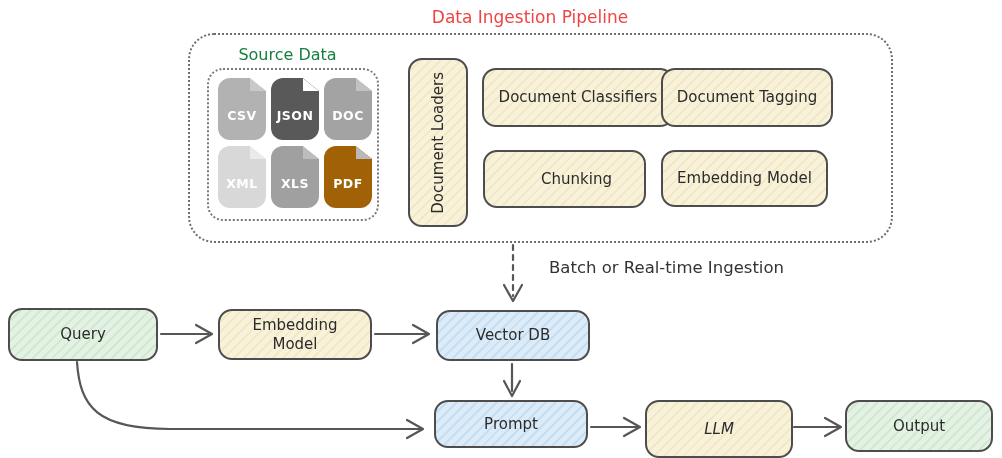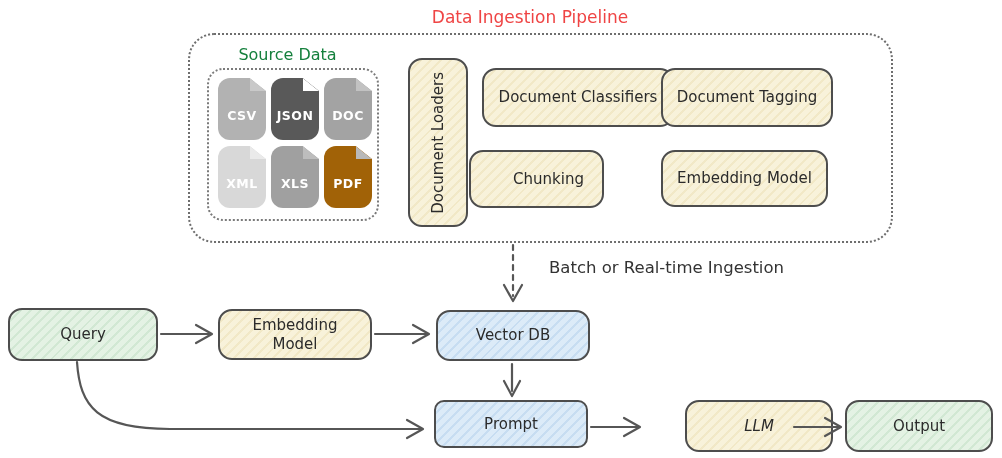--- a/index.html
+++ b/index.html
@@ -73,33 +73,33 @@
     background-color:#dcebf8;
     background-image:repeating-linear-gradient(135deg, rgba(115,165,215,0.20) 0 2px, transparent 2px 7px);
   }
   .loaders { left:408px; top:58px; width:60px; height:169px; }
   .loaders span {
     writing-mode:vertical-rl; transform:rotate(180deg);
     font-size:15px; white-space:nowrap;
   }
   .b-classifiers { left:482px; top:68px;  width:192px; height:59px; }
   .b-tagging     { left:661px; top:68px;  width:172px; height:59px; }
-  .b-chunking    { left:469px; top:150px; width:135px; height:58px;padding-left:32px; }
+  .b-chunking    { left:483px; top:150px; width:163px; height:58px;padding-left:32px; }
   .b-embed-pipe  { left:661px; top:150px; width:167px; height:57px; }
 
   .ingest-label {
     position:absolute; left:524px; top:258px; width:260px;
     font-size:16.5px; color:#333; text-align:right;
   }
 
   .b-query   { left:8px;   top:308px; width:150px; height:53px; }
   .b-embed2  { left:218px; top:309px; width:154px; height:51px; }
   .b-vectordb{ left:436px; top:310px; width:154px; height:51px; }
-  .b-prompt  { left:434px; top:400px; width:154px; height:48px;border-radius:10px; }
-  .b-llm     { left:645px; top:400px; width:148px; height:52px; font-style:italic;margin-left:40px; }
+  .b-prompt  { left:434px; top:400px; width:154px; height:48px; }
+  .b-llm     { left:645px; top:400px; width:148px; height:58px; font-style:italic; }
   .b-output  { left:845px; top:400px; width:148px; height:52px; }
 
   svg.arrows {
     position:absolute; left:0; top:0; width:1002px; height:458px;
     pointer-events:none;
   }
   svg.arrows path {
     stroke:#565656; stroke-width:2.2; fill:none;
     stroke-linecap:round; stroke-linejoin:round;
   }

